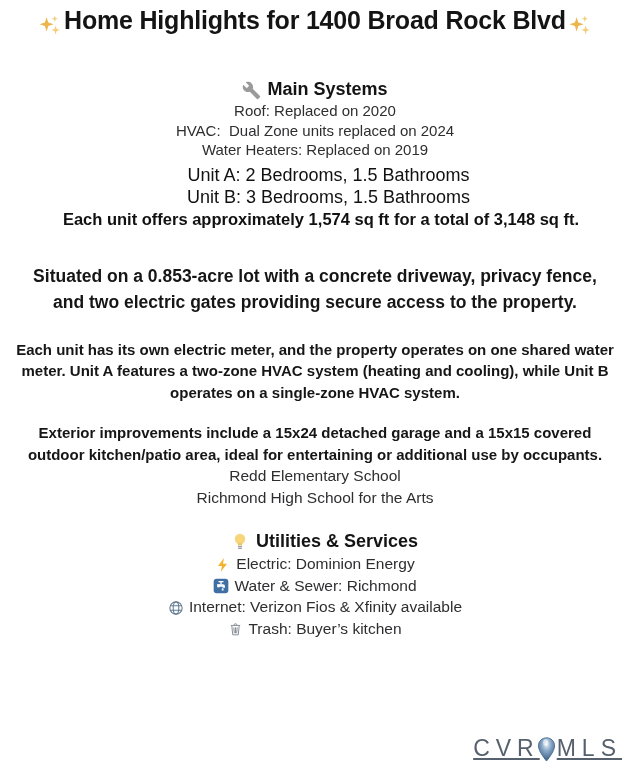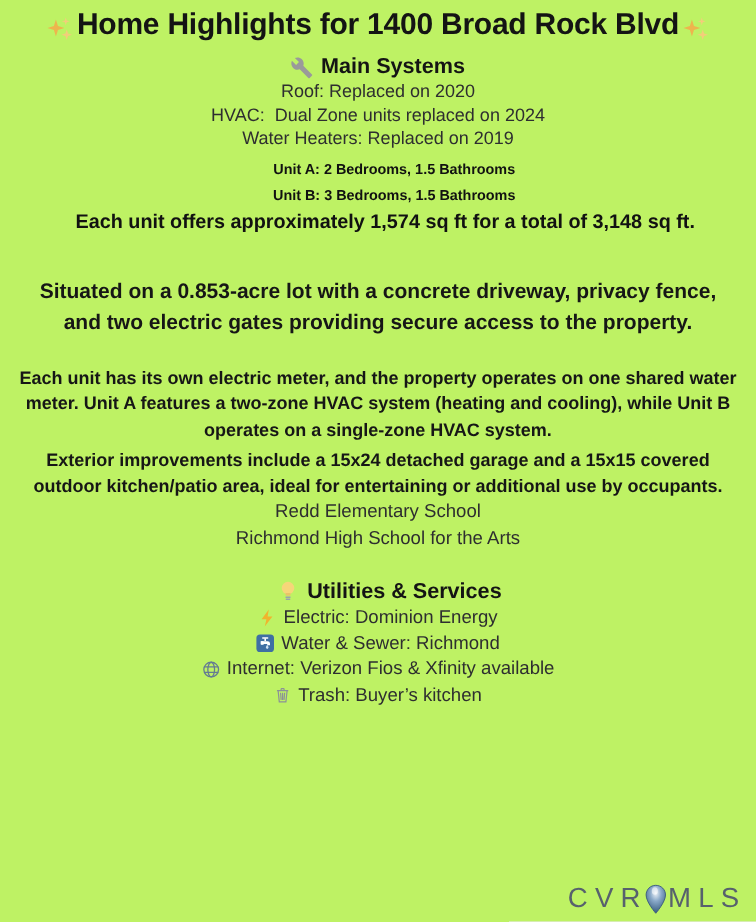--- a/index.html
+++ b/index.html
@@ -1,61 +1,61 @@
 <!DOCTYPE html>
 <html><head>
 <meta charset="utf-8">
 <style>
   html,body { margin:0; padding:0; background:#e9e9e9; }
   .page {
     width:630px; height:768px; margin:0 auto; position:relative;
-    background:#bef264; overflow:hidden;
+    background:#ffffff; overflow:hidden;
     font-family:"Liberation Sans", sans-serif;
     color:#1d1d1f; text-align:center;
   }
   .title {
     margin:0; padding-top:5px;
     font-size:25px; font-weight:700; line-height:30px;
     letter-spacing:-0.2px; white-space:nowrap; color:#141414;
   }
   .title .spark { vertical-align:-4px; margin:0 2px; }
   .sec-heading {
     margin:0; font-size:18px; font-weight:700; line-height:24px; color:#141414;
   }
   .sec-heading .hwrap { display:inline-flex; align-items:center; gap:6px; }
-  .mt-main { margin-top:4px; }
+  .mt-main { margin-top:38px; }
   .mt-schools { margin-top:16px; }
   .mt-util { margin-top:21px;padding-left:18px; }
   .sys-item {
     font-size:15px; line-height:19.5px; color:#2e2e30; white-space:pre-wrap;
   }
   .unit-line {
-    font-size:12px; font-weight:700; line-height:22px; color:#111;margin-left:27px;
+    font-size:18px; font-weight:400; line-height:22px; color:#111;margin-left:27px;
   }
   .unit-first { margin-top:4px; }
   .sqft-line {
     font-size:16.5px; font-weight:700; line-height:23px; color:#111; white-space:nowrap;padding-left:12px;
   }
   .para-lg {
     margin:32px auto 0; max-width:596px;
     font-size:17.5px; font-weight:700; line-height:26px; color:#161616;
   }
   .para-md {
     margin:24px auto 0; max-width:622px;
     font-size:15px; font-weight:700; line-height:21.5px; color:#161616;
   }
-  .para-md.exterior { margin-top:4px; max-width:610px; }
+  .para-md.exterior { margin-top:19px; max-width:610px; }
   .school-item, .util-item {
     font-size:15.5px; line-height:21.5px; color:#2e2e30;
   }
   .util-item .uwrap { display:inline-flex; align-items:flex-end; gap:5px; }
   .logo {
     position:absolute; right:8px; bottom:5px;
     display:flex; align-items:center; color:#57616d;
-    font-size:23px; font-weight:400; letter-spacing:6px; line-height:27px;
+    font-size:23px; font-weight:400; letter-spacing:6px; line-height:27px;text-decoration:underline;
   }
   .logo .pin { margin:0 1px 0 -3px; }
   svg { display:inline-block; vertical-align:middle; }
 </style>
 </head>
 <body>
 
 <div class="page">
 
   <h1 class="title"><span class="spark"><svg width="24" height="24" viewBox="0 0 24 24">

